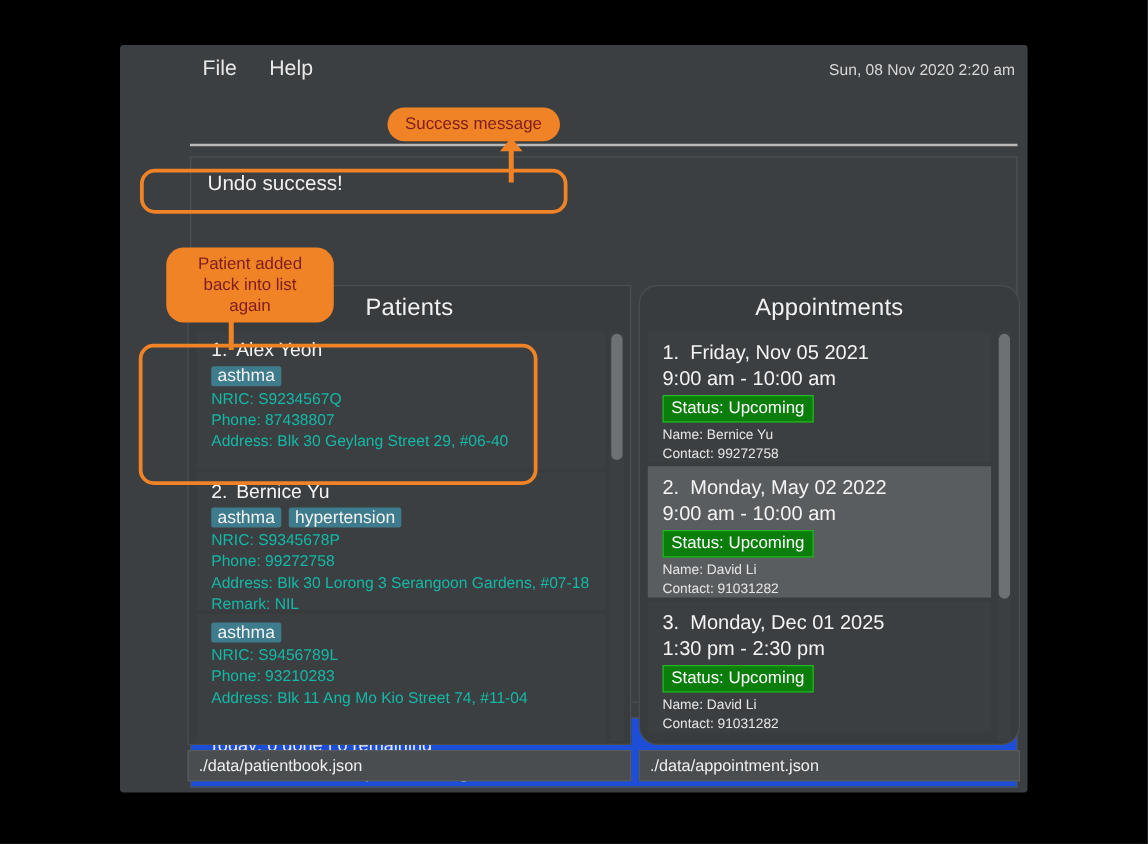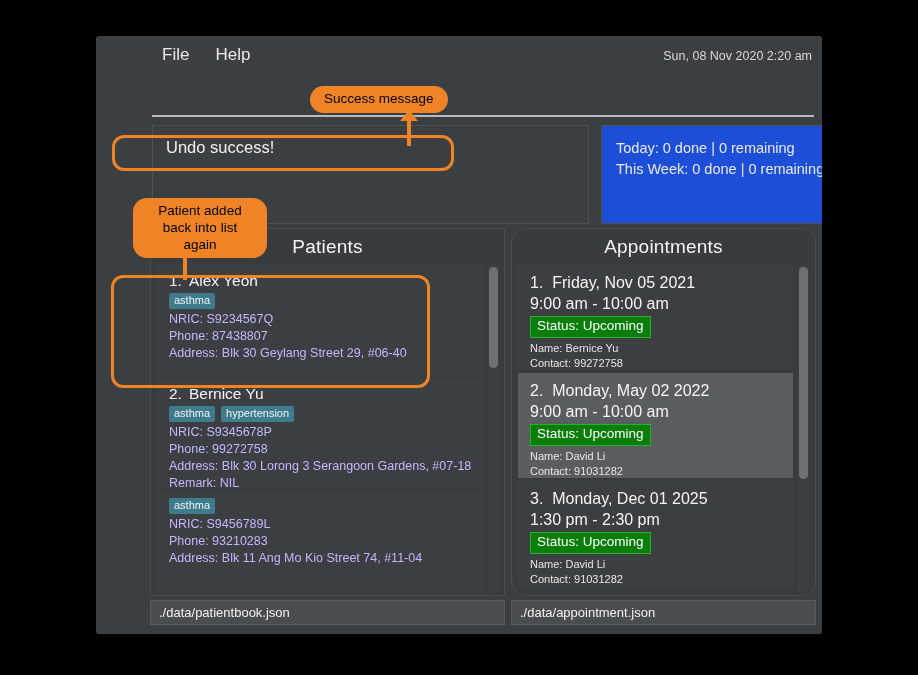--- a/index.html
+++ b/index.html
@@ -63,20 +63,21 @@
     height: 2px;
     background: #b9b9b9;
   }
 
   
   #upper-row {
     display: flex;
     gap: 12px;
     padding: 8px 8px 0 8px;
     height: 107px;
+    flex-direction: column;
   }
   #result-panel {
     flex: 0 0 437px;
     border: 1px solid #4e5254;
     background: #3c3f41;
     position: relative;
   }
   #result-text {
     position: absolute;
     left: 13px;
@@ -142,28 +143,28 @@
     color: #f4f4f4;
     font-size: 15.5px;
     margin-bottom: 3px;
   }
   .card-title .idx { margin-right: 7px; }
 
   .tags { display: flex; gap: 6px; margin-bottom: 2px; }
   .tag {
     background: #3e7b8c;
     color: #f2f2f2;
-    font-size: 11px;
+    font-size: 14px;
     padding: 1px 5px 2px 5px;
     border-radius: 2px;
     line-height: 13px;
   }
 
   .field {
-    color: #c4b5fd;
+    color: #14b8a6;
     font-size: 12.5px;
     line-height: 17px;
     white-space: nowrap;
   }
 
   
   .appt-time {
     color: #f4f4f4;
     font-size: 16px;
     line-height: 21px;
@@ -222,21 +223,21 @@
     font-size: 13px;
     overflow: hidden;
   }
   #patients-status { flex: 0 0 355px; }
   #appointments-status { flex: 1 1 auto; }
 
   
   .callout {
     position: absolute;
     background: #ef8326;
-    color: #000000;
+    color: #7f1d1d;
     border-radius: 14px;
     font-size: 13.5px;
     text-align: center;
     padding: 5px 14px 6px 14px;
     line-height: 16px;
     z-index: 40;
     white-space: nowrap;
   }
   .callout.two-line { white-space: normal; line-height: 17px; padding: 4px 12px 5px 12px; }
 

